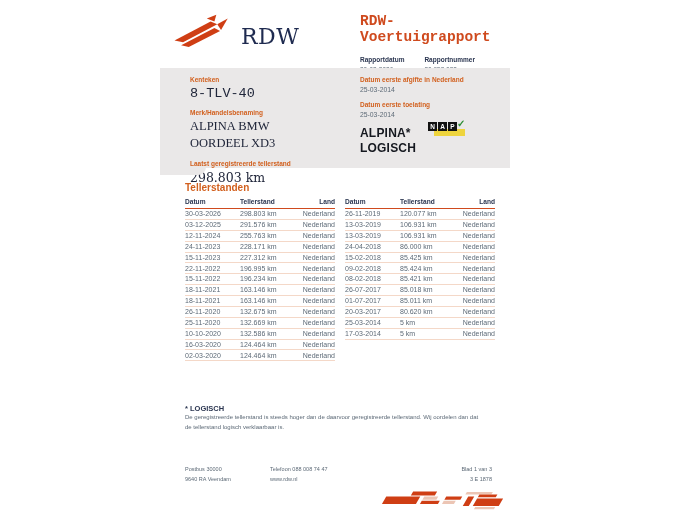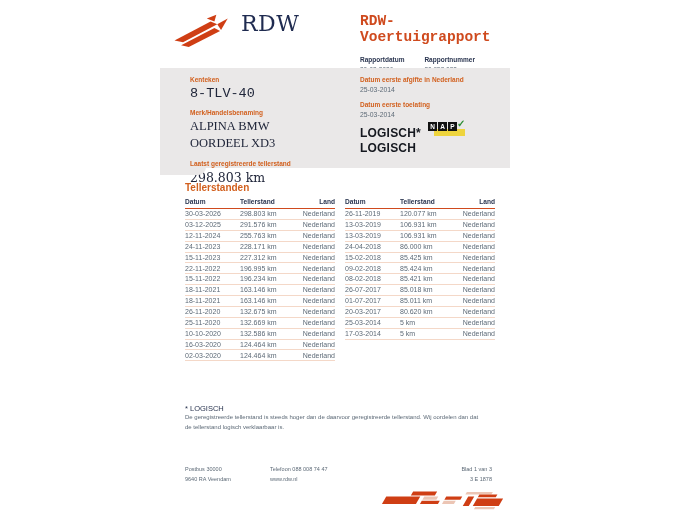--- a/index.html
+++ b/index.html
@@ -4,21 +4,21 @@
 <style>
   html,body{margin:0;padding:0;}
   body{
     width:685px;height:514px;overflow:hidden;position:relative;background:#ffffff;
     font-family:"Liberation Sans",sans-serif;
     -webkit-font-smoothing:antialiased;
   }
   .page{position:absolute;inset:0;}
 
   
-  .logo{position:absolute;left:172px;top:11px;display:flex;align-items:flex-start;gap:7px;}
+  .logo{position:absolute;left:172px;top:11px;display:flex;align-items:flex-end;gap:7px;}
   .logo svg{width:62px;height:38px;display:block;}
   .logo-text{font-family:"DejaVu Serif",serif;font-size:22px;color:var(--logo_navy);letter-spacing:.5px;}
 
   .report-head{position:absolute;left:360px;top:13px;width:160px;}
   .report-title{font-family:Liberation Mono, monospace;font-weight:bold;font-size:14.5px;color:var(--accent);margin:0 0 11px 0;}
   .report-meta{display:flex;gap:20px;}
   .meta-label{display:block;font-size:6.5px;font-weight:bold;color:var(--navy);margin-bottom:3px;}
   .meta-value{display:block;font-size:6.5px;color:var(--text);}
 
   
@@ -44,21 +44,21 @@
   .readings{position:absolute;left:185px;top:182px;}
   .readings-title{font-size:10px;font-weight:bold;color:var(--label);margin-bottom:3px;}
   .tables{display:flex;gap:10px;align-items:flex-start;}
   table{border-collapse:collapse;width:150px;font-size:7px;color:var(--text);}
   th{font-size:6.6px;font-weight:bold;color:var(--navy);text-align:left;border-bottom:1.5px solid var(--accent);padding:2px 0 3px;line-height:7px;}
   td{padding:1.2px 0;line-height:7.5px;border-bottom:1px solid var(--rowline);}
   .col-land{text-align:right;}
 
   
   .footnote{position:absolute;left:185px;top:404px;width:300px;}
-  .footnote-title{font-size:7.5px;font-weight:normal;color:var(--navy);}
+  .footnote-title{font-size:7.5px;font-weight:bold;color:var(--navy);}
   .footnote-text{font-size:6px;color:var(--text);line-height:9.5px;}
 
   
   .footer{position:absolute;left:185px;top:464px;width:307px;display:flex;font-size:5.5px;color:var(--text);line-height:10px;}
   .footer-col1{width:85px;}
   .footer-col2{flex:1;}
   .footer-col3{text-align:right;}
 
   
   .stripes{position:absolute;left:372px;top:490px;width:140px;height:22px;}
@@ -102,21 +102,21 @@
       <div class="field-label teller-label">Laatst geregistreerde tellerstand</div>
       <div class="teller-value">298.803 km</div>
     </div>
 
     <div class="panel-col-right">
       <div class="field-label">Datum eerste afgifte in Nederland</div>
       <div class="date-value">25-03-2014</div>
       <div class="field-label">Datum eerste toelating</div>
       <div class="date-value">25-03-2014</div>
       <div class="oordeel">
-        <div>LOGISCH*</div>
+        <div>ALPINA*</div>
         <div>LOGISCH</div>
       </div>
     </div>
 
     <div class="nap">
       <div class="nap-yellow"></div>
       <div class="nap-squares">
         <span class="nap-sq">N</span>
         <span class="nap-sq">A</span>
         <span class="nap-sq">P</span>

